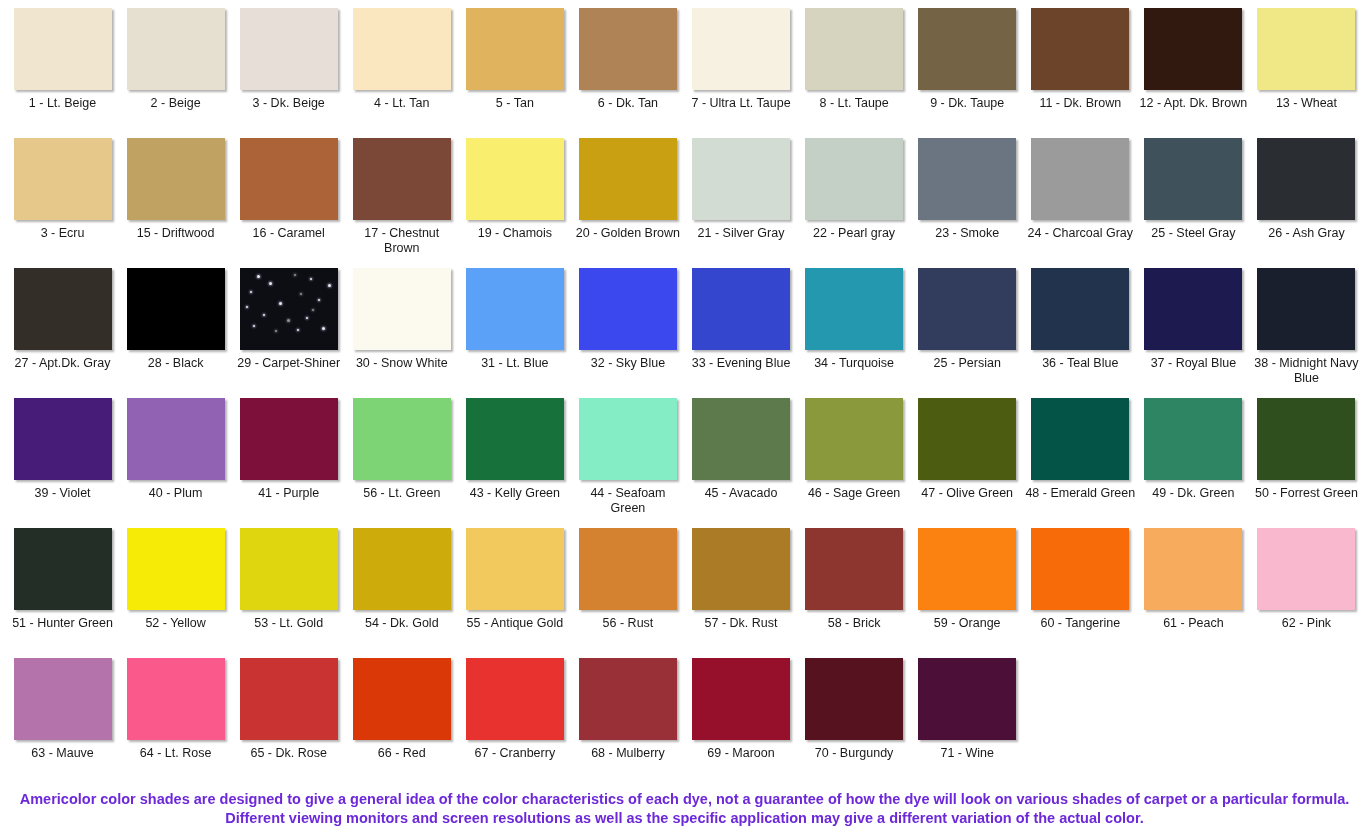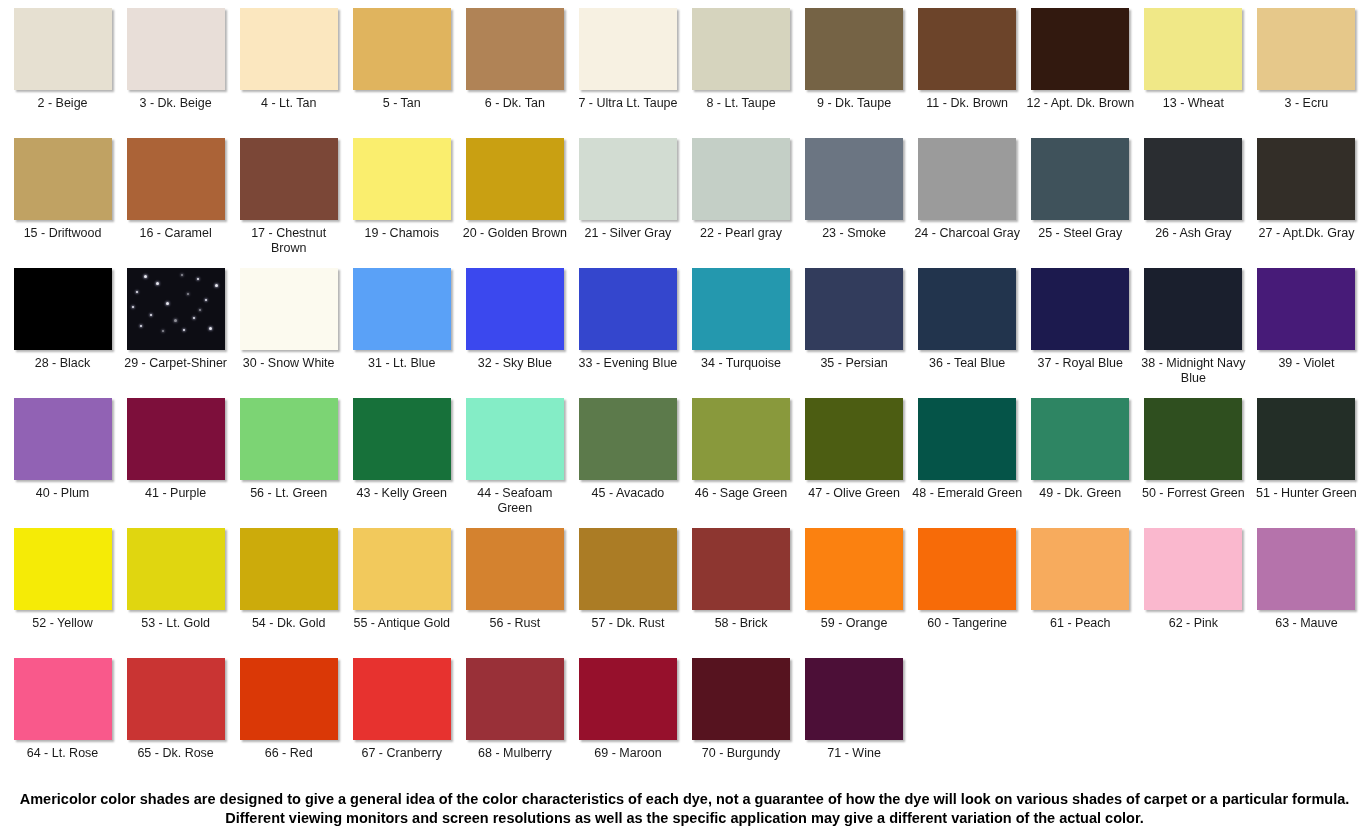--- a/index.html
+++ b/index.html
@@ -81,20 +81,24 @@
     padding: 0 6px;
   }
   .footer-note div { white-space: nowrap; }
 </style>
 </head>
 <body style="background: rgb(255, 255, 255);">
 
 <div id="chart-root">
 
   <div class="swatch-grid">
+      <div class="swatch-cell">
+        <div class="swatch-chip" style="background: rgb(240, 230, 208);"></div>
+        <div class="swatch-label">1 - Lt. Beige</div>
+      </div>
       <div class="swatch-cell">
         <div class="swatch-chip" style="background: rgb(230, 224, 209);"></div>
         <div class="swatch-label">2 - Beige</div>
       </div>
       <div class="swatch-cell">
         <div class="swatch-chip" style="background: rgb(232, 222, 216);"></div>
         <div class="swatch-label">3 - Dk. Beige</div>
       </div>
       <div class="swatch-cell">
         <div class="swatch-chip" style="background: rgb(251, 231, 191);"></div>
@@ -228,21 +232,21 @@
       <div class="swatch-cell">
         <div class="swatch-chip" style="background: rgb(52, 70, 205);"></div>
         <div class="swatch-label">33 - Evening Blue</div>
       </div>
       <div class="swatch-cell">
         <div class="swatch-chip" style="background: rgb(36, 152, 174);"></div>
         <div class="swatch-label">34 - Turquoise</div>
       </div>
       <div class="swatch-cell">
         <div class="swatch-chip" style="background: rgb(50, 60, 92);"></div>
-        <div class="swatch-label">35 - Persian</div>
+        <div class="swatch-label">25 - Persian</div>
       </div>
       <div class="swatch-cell">
         <div class="swatch-chip" style="background: rgb(34, 52, 77);"></div>
         <div class="swatch-label">36 - Teal Blue</div>
       </div>
       <div class="swatch-cell">
         <div class="swatch-chip" style="background: rgb(28, 26, 78);"></div>
         <div class="swatch-label">37 - Royal Blue</div>
       </div>
       <div class="swatch-cell">
@@ -380,18 +384,18 @@
       <div class="swatch-cell">
         <div class="swatch-chip" style="background: rgb(76, 15, 55);"></div>
         <div class="swatch-label">71 - Wine</div>
       </div>
       <div class="swatch-cell empty">
         <div class="swatch-chip"></div>
         <div class="swatch-label"></div>
       </div>
     </div>
 
-  <div class="footer-note" style="color: #000000; margin-top: 12px;">
+  <div class="footer-note" style="color: #6d28d9; margin-top: 12px;">
     <div>Americolor color shades are designed to give a general idea of the color characteristics of each dye, not a guarantee of how the dye will look on various shades of carpet or a particular formula.</div>
     <div>Different viewing monitors and screen resolutions as well as the specific application may give a different variation of the actual color.</div>
   </div>
 
 </div>
 
 </body></html>

